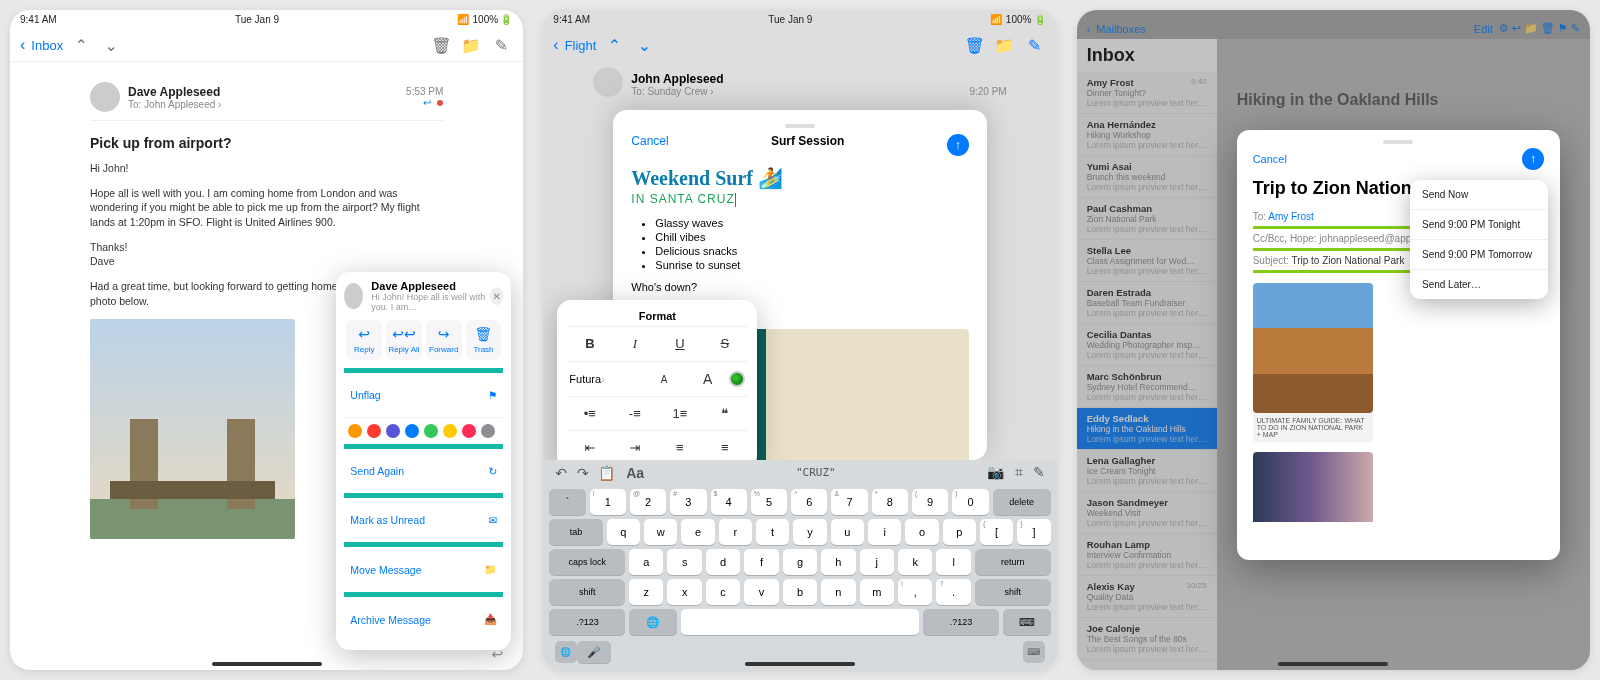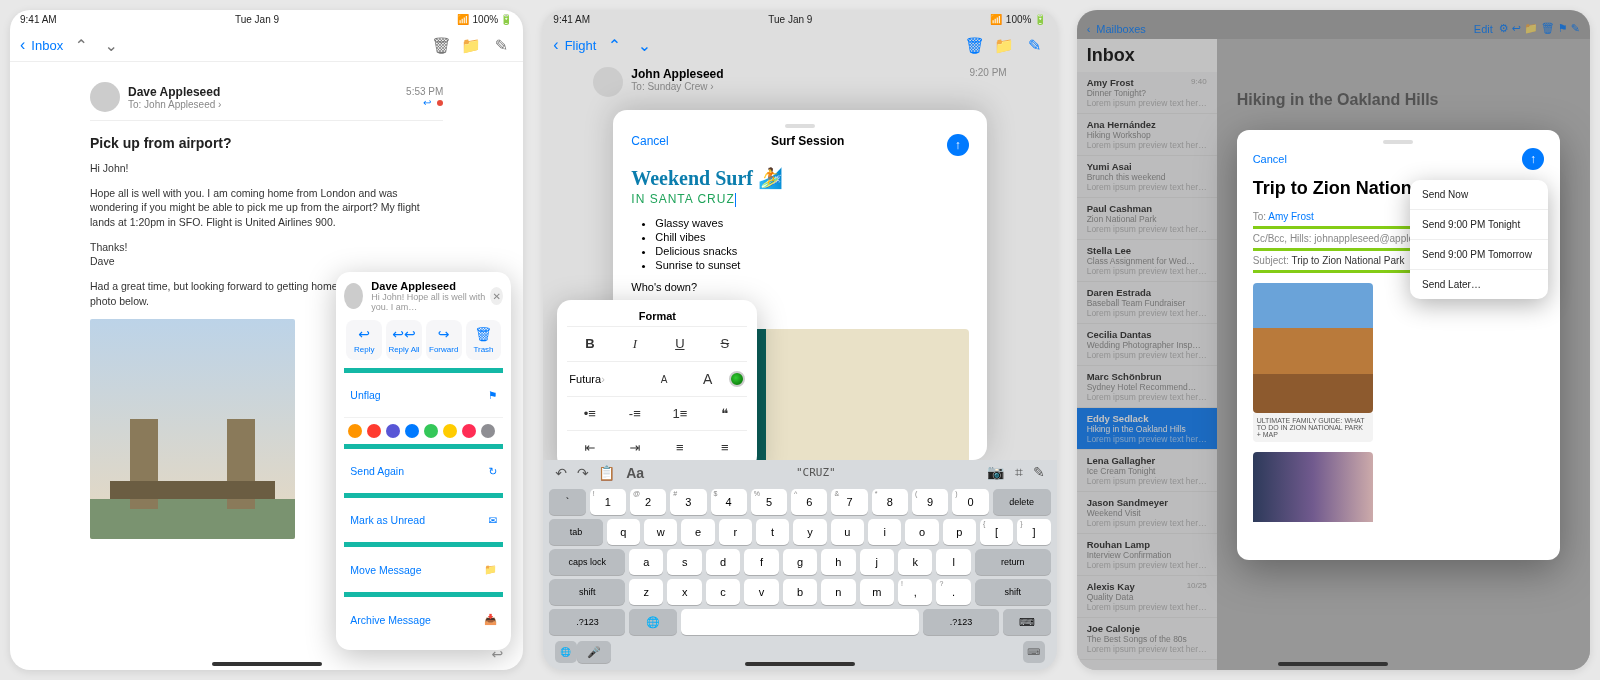--- a/index.html
+++ b/index.html
@@ -39,21 +39,21 @@
   .action-btn { flex:1; margin:0 2px; background:#f6f6f8; border-radius:8px; padding:6px 2px; display:flex; flex-direction:column; align-items:center; color:#007aff; font-size:8px; gap:3px;}
   .action-btn .swatch-icon { font-size:14px; }
   .menu-item { display:flex; align-items:flex-end; justify-content:space-between; padding:16px 6px; border-top:5px solid #14b8a6; color:#007aff; font-size:10.5px;}
   .flag-row { display:flex; gap:5px; padding:6px 4px; border-top:1px solid #f1f1f1; }
   .flag-swatch { width:14px; height:14px; border-radius:50%; }
 
   
   .d2 { background:#dedede; }
   .d2-toolbar { display:flex; align-items:center; padding:4px 10px; gap:6px; }
   .d2-toolbar .toolbar-icon { color:#007aff; }
-  .draft-header { display:flex; align-items:flex-start; padding:6px 50px; font-size:11px;}
+  .draft-header { display:flex; align-items:flex-end; padding:6px 50px; font-size:11px;}
   .compose-sheet { position:absolute; top:100px; left:70px; right:70px; bottom:210px; background:#fff; border-radius:14px; box-shadow:0 -4px 30px rgba(0,0,0,.18); padding:14px 18px; overflow:hidden;}
   .sheet-top { display:flex; justify-content:space-between; align-
 items:center; font-size:12px; margin-bottom:10px; }
   .sheet-top .cancel { color:#007aff; }
   .sheet-top .title { font-weight:600; }
   .send-circle { width:22px; height:22px; background:#007aff; border-radius:50%; display:flex; align-items:center; justify-content:center; color:#fff; font-size:12px;}
   .headline { font-family:"Futura","Trebuchet MS"; font-weight:700; font-size:20px; color:#0b7dad; margin-bottom:2px;}
   .subhead { font-family:"Futura","Trebuchet MS"; font-size:12px; letter-spacing:1px; color:#1fa35a; margin-bottom:10px;}
   .cursor { display:inline-block; width:1px; height:14px; background:#007aff; vertical-align:middle;}
   .bullets { margin-left:24px; font-size:11px; margin-bottom:10px;}
@@ -631,21 +631,21 @@
 
   <div class="compose2">
     <div style="width:30px;height:4px;background:#ddd;border-radius:3px;margin:0 auto 4px"></div>
     <div class="c2-top">
       <span class="cancel">Cancel</span>
       <span></span>
       <span class="send-circle">↑</span>
     </div>
     <div class="c2-title">Trip to Zion National Park</div>
     <div class="c2-field"><span>To:</span> <span class="recip">Amy Frost</span></div>
-    <div class="c2-field"><span>Cc/Bcc, Hills:</span> <span>johnappleseed@apple.com</span></div>
+    <div class="c2-field"><span>Cc/Bcc, Hope:</span> <span>johnappleseed@apple.com</span></div>
     <div class="c2-field"><span>Subject:</span> <span style="color:#333">Trip to Zion National Park</span></div>
     <div class="c2-img"></div>
     <div class="c2-caption" style="width:120px">ULTIMATE FAMILY GUIDE: WHAT TO DO IN ZION NATIONAL PARK + MAP</div>
     <div class="c2-img2"></div>
   </div>
 
   <div class="send-menu" id="send-menu">
       <div>Send Now</div>
       <div>Send 9:00 PM Tonight</div>
       <div>Send 9:00 PM Tomorrow</div>

